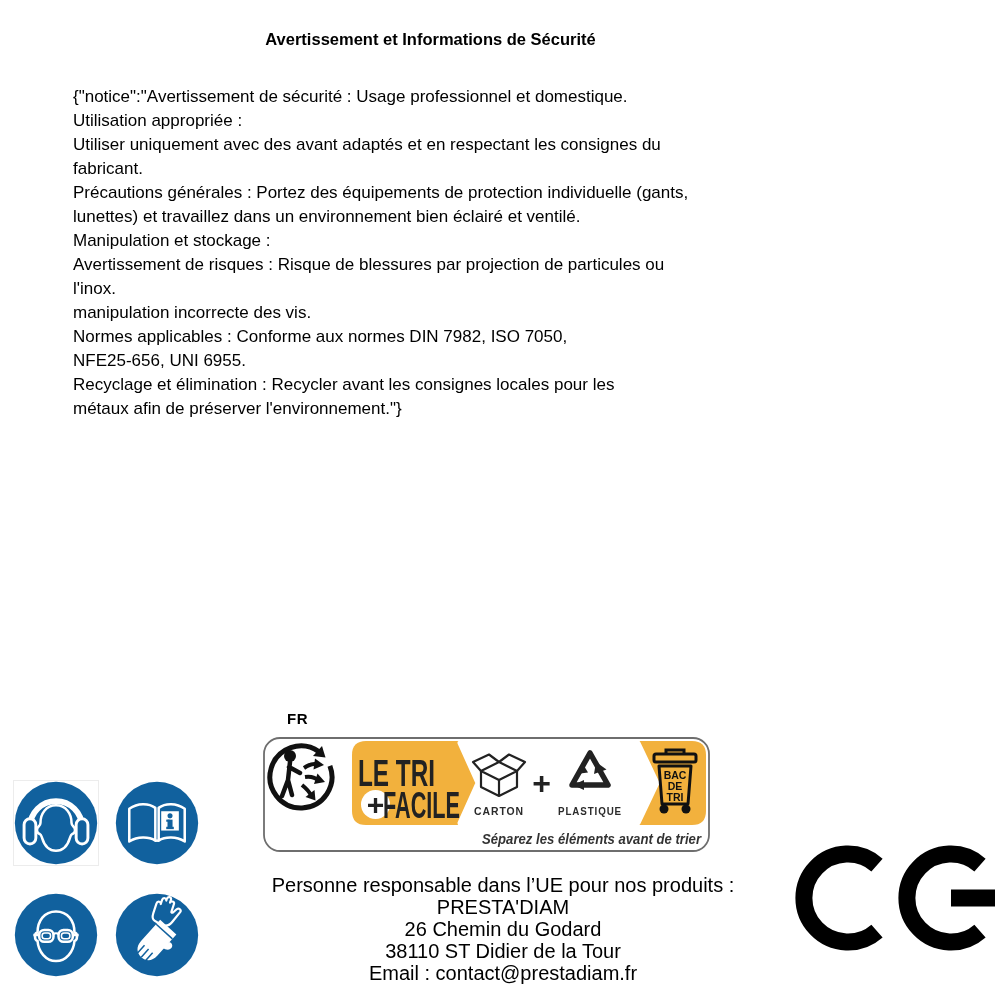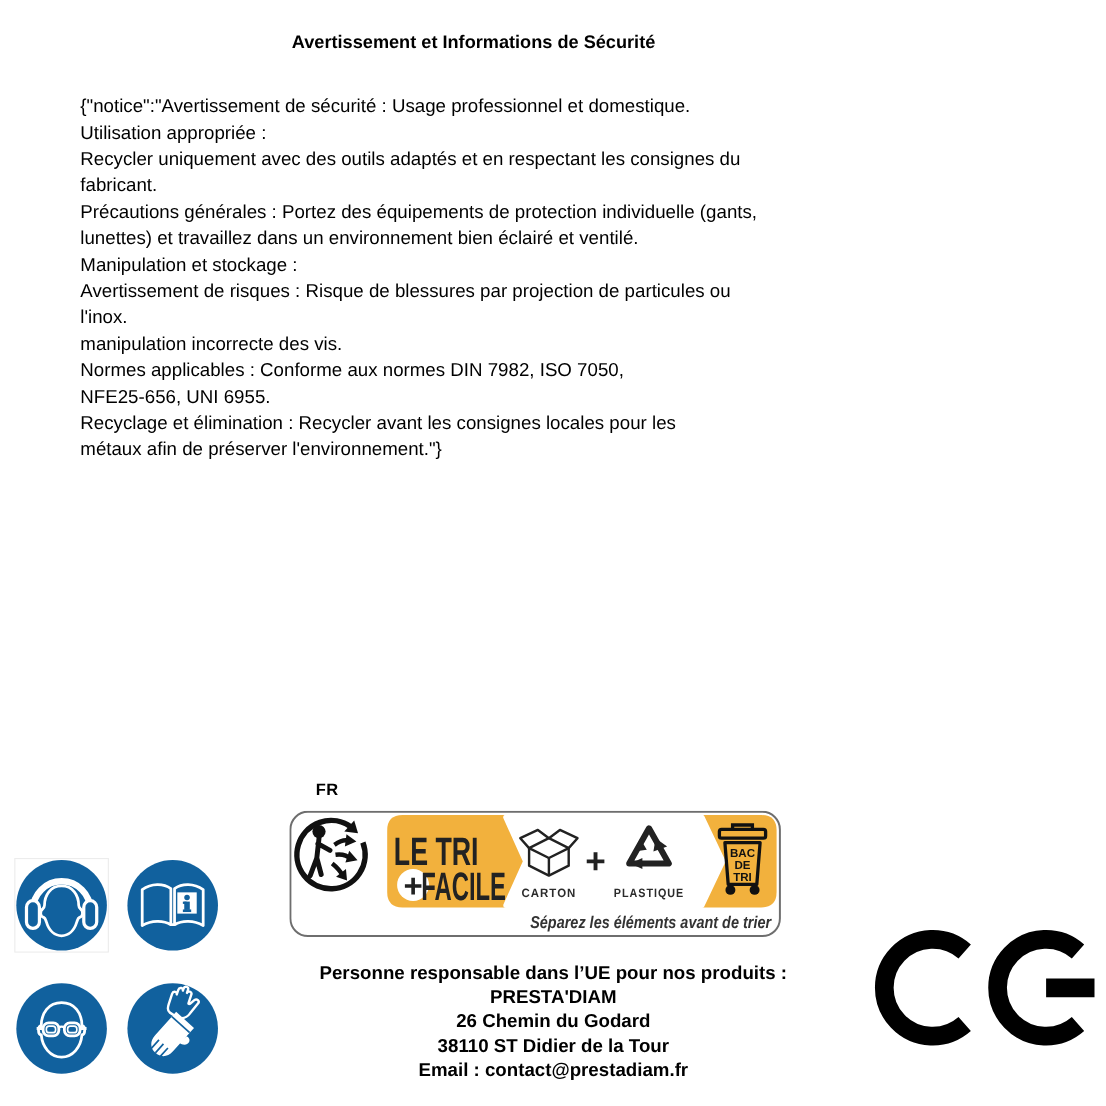--- a/index.html
+++ b/index.html
@@ -26,34 +26,34 @@
   }
   .icon-cell { width: 84px; height: 84px; }
   .icon-cell.framed { outline: 1px solid #ececec; }
   .fr-code {
     position: absolute; left: 267px; top: 710px;
     font-size: 15px; font-weight: bold; letter-spacing: .5px; margin-left: 20px;
   }
   .infotri-wrap { position: absolute; left: 263px; top: 737px; text-align: center; }
   .responsible-block {
     position: absolute; left: 253px; top: 874px; width: 500px;
-    text-align: center; font-size: 17px; font-weight: bold; line-height: 22px;
+    text-align: center; font-size: 20px; font-weight: normal; line-height: 22px;
   }
   .ce-wrap { position: absolute; left: 791px; top: 840px; }
   svg text { font-family: "Liberation Sans", sans-serif; }
 </style>
 </head>
 <body>
 
 <div class="page-title">Avertissement et Informations de Sécurité</div>
 
 <div class="notice-block">
   <div>{"notice":"Avertissement de sécurité : Usage professionnel et domestique.</div>
   <div>Utilisation appropriée :</div>
-  <div>Recycler uniquement avec des outils adaptés et en respectant les consignes du</div>
+  <div>Utiliser uniquement avec des avant adaptés et en respectant les consignes du</div>
   <div>fabricant.</div>
   <div>Précautions générales : Portez des équipements de protection individuelle (gants,</div>
   <div>lunettes) et travaillez dans un environnement bien éclairé et ventilé.</div>
   <div>Manipulation et stockage :</div>
   <div>Avertissement de risques : Risque de blessures par projection de particules ou</div>
   <div>l'inox.</div>
   <div>manipulation incorrecte des vis.</div>
   <div>Normes applicables : Conforme aux normes DIN 7982, ISO 7050,</div>
   <div>NFE25-656, UNI 6955.</div>
   <div>Recyclage et élimination : Recycler avant les consignes locales pour les</div>

